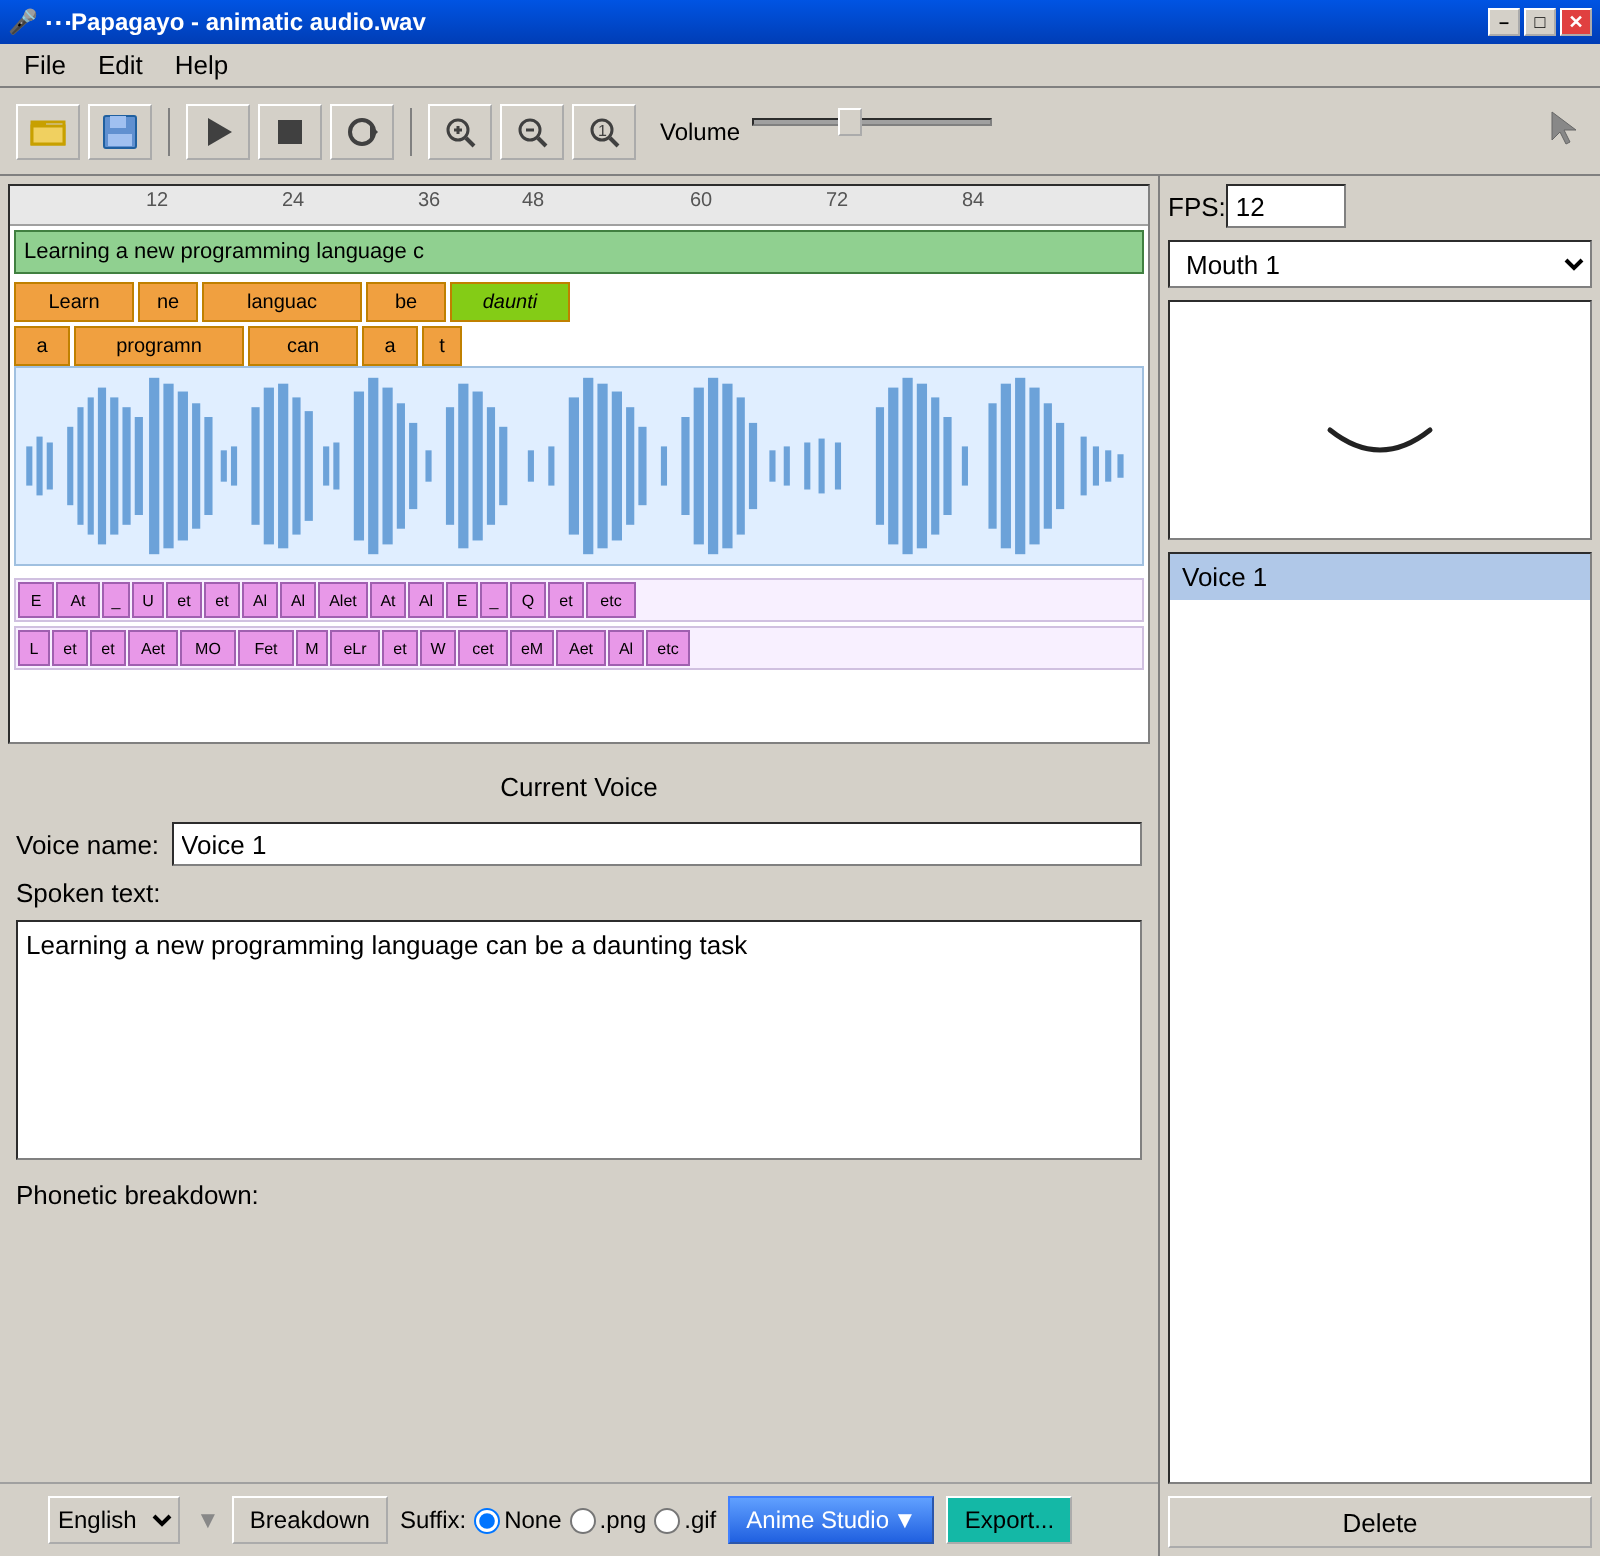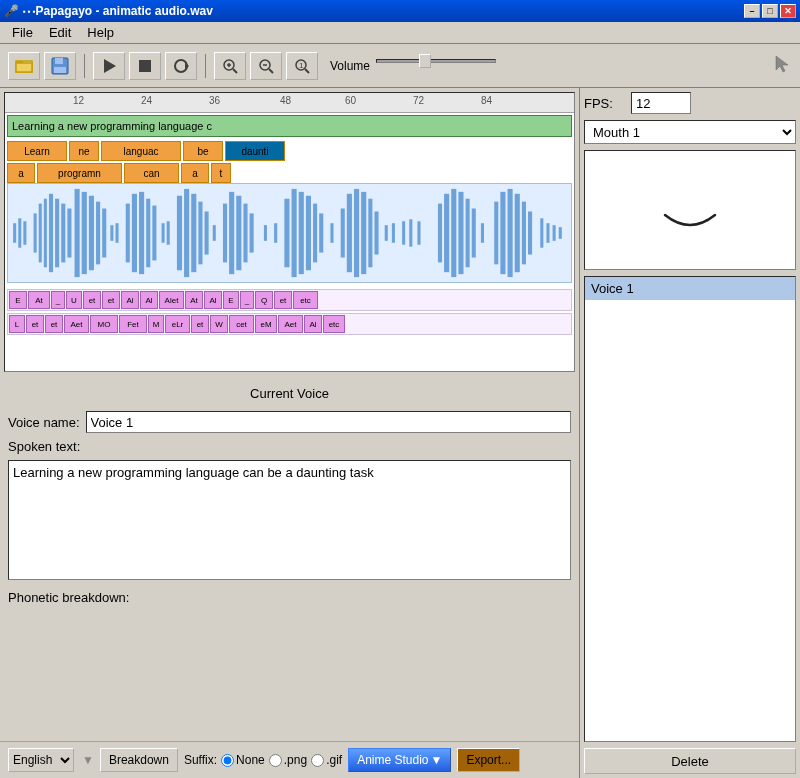--- a/index.html
+++ b/index.html
@@ -193,21 +193,21 @@
       padding: 4px;
       font-size: 13px;
       resize: none;
       font-family: Arial, sans-serif;
     }
     .phonetic-label { font-size: 13px; margin-top: 4px; }
     .bottom-toolbar {
       display: flex;
       align-items: center;
       gap: 6px;
-      padding: 6px 8px;
+      padding: 6px 24px;
       border-top: 1px solid #a0a0a0;
     }
     .lang-select {
       height: 24px;
       border: 1px outset #fff;
       background: #d4d0c8;
       font-size: 12px;
       cursor: pointer;
     }
     .btn-breakdown {
@@ -227,29 +227,29 @@
       background: linear-gradient(to bottom, #60a0ff, #2060e0);
       color: white;
       border: 1px outset #4080ff;
       padding: 0 8px;
       font-size: 12px;
       cursor: pointer;
       display: flex; align-items: center; gap: 2px;
     }
     .btn-export {
       height: 24px;
-      background: #a16207;
+      background: #14b8a6;
       border: 1px outset #fff;
       padding: 0 8px;
       font-size: 12px;
       cursor: pointer;
     }
     
     .fps-row {
-      display: flex; align-items: center; gap: 18px; margin-bottom: 6px;
+      display: flex; align-items: center; gap: 0; margin-bottom: 6px;
     }
     .fps-label { font-size: 13px; }
     .fps-input {
       width: 60px; height: 22px;
       border: 1px inset #808080;
       background: #fff;
       padding: 0 4px;
       font-size: 13px;
     }
     .mouth-select {
@@ -412,38 +412,38 @@
 <div class="main-content">
 
   <div class="left-panel">
 
     <div class="timeline-container">
 
       <div class="timeline-ruler">
         <span class="ruler-tick" style="left:68px;">12</span>
         <span class="ruler-tick" style="left:136px;">24</span>
         <span class="ruler-tick" style="left:204px;">36</span>
-        <span class="ruler-tick" style="left:275px;text-align:center;">48</span>
+        <span class="ruler-tick" style="left:256px;text-align:center;">48</span>
         <span class="ruler-tick" style="left:340px;">60</span>
         <span class="ruler-tick" style="left:408px;">72</span>
         <span class="ruler-tick" style="left:476px;">84</span>
       </div>
 
       <div class="track-area">
 
         <div class="phrase-bar">
           <span>Learning a new programming language c</span>
         </div>
 
         <div style="position:absolute;top:28px;left:2px;right:2px;height:20px;display:flex;gap:2px;">
           <div style="background:#f0a040;border:1px solid #c08000;height:20px;width:60px;display:flex;align-items:center;justify-content:center;font-size:10px;overflow:hidden;">Learn</div>
           <div style="background:#f0a040;border:1px solid #c08000;height:20px;width:30px;display:flex;align-items:center;justify-content:center;font-size:10px;overflow:hidden;">ne</div>
           <div style="background:#f0a040;border:1px solid #c08000;height:20px;width:80px;display:flex;align-items:center;justify-content:center;font-size:10px;overflow:hidden;">languac</div>
           <div style="background:#f0a040;border:1px solid #c08000;height:20px;width:40px;display:flex;align-items:center;justify-content:center;font-size:10px;overflow:hidden;">be</div>
-          <div style="background:#0369a1;border:1px solid #c08000;height:20px;width:60px;display:flex;align-items:center;justify-content:center;font-size:10px;overflow:hidden;">daunti</div>
+          <div style="background:#84cc16;border:1px solid #c08000;height:20px;width:60px;display:flex;align-items:center;justify-content:center;font-size:10px;overflow:hidden;font-style:italic;">daunti</div>
         </div>
 
         <div style="position:absolute;top:50px;left:2px;right:2px;height:20px;display:flex;gap:2px;">
           <div style="background:#f0a040;border:1px solid #c08000;height:20px;width:28px;display:flex;align-items:center;justify-content:center;font-size:10px;">a</div>
           <div style="background:#f0a040;border:1px solid #c08000;height:20px;width:85px;display:flex;align-items:center;justify-content:center;font-size:10px;">programn</div>
           <div style="background:#f0a040;border:1px solid #c08000;height:20px;width:55px;display:flex;align-items:center;justify-content:center;font-size:10px;">can</div>
           <div style="background:#f0a040;border:1px solid #c08000;height:20px;width:28px;display:flex;align-items:center;justify-content:center;font-size:10px;">a</div>
           <div style="background:#f0a040;border:1px solid #c08000;height:20px;width:20px;display:flex;align-items:center;justify-content:center;font-size:10px;">t</div>
         </div>
 

